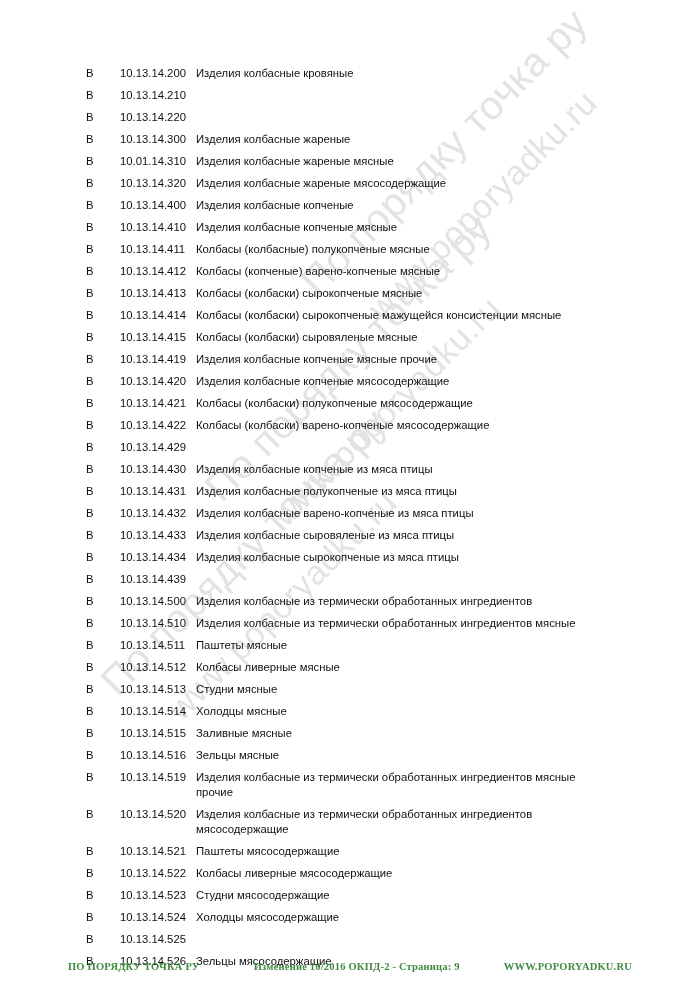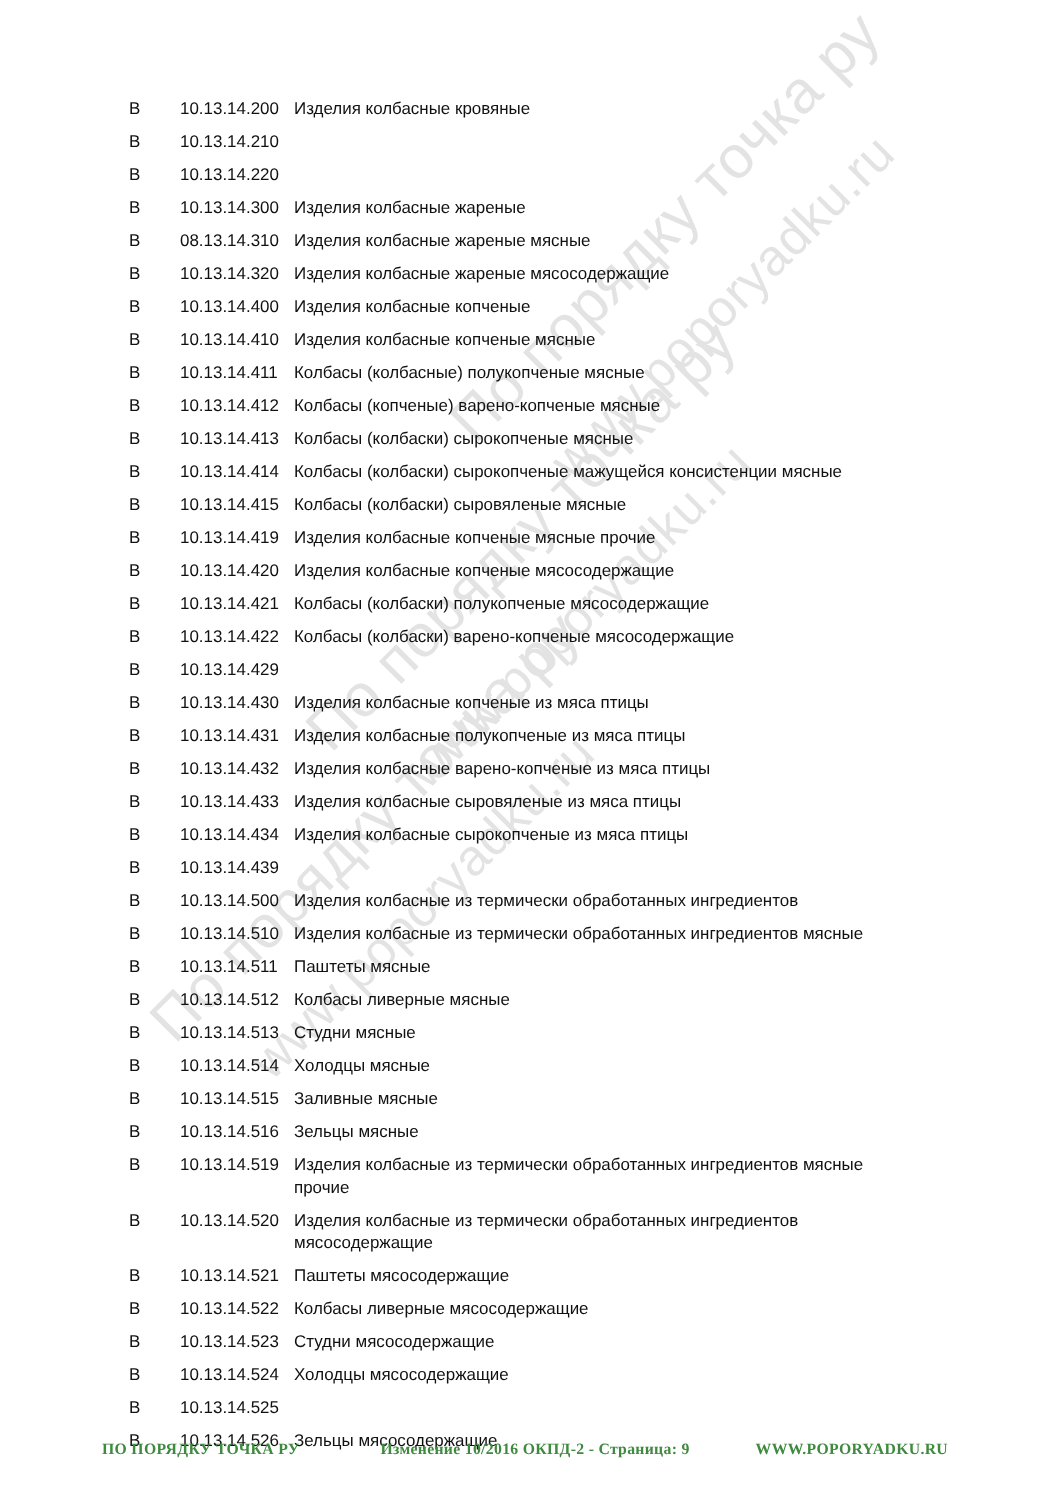--- a/index.html
+++ b/index.html
@@ -132,21 +132,21 @@
           <div class="col-type">В</div>
           <div class="col-code">10.13.14.220</div>
         </div>
         <div class="row">
           <div class="col-type">В</div>
           <div class="col-code">10.13.14.300</div>
           <div class="col-name">Изделия колбасные жареные</div>
         </div>
         <div class="row">
           <div class="col-type">В</div>
-          <div class="col-code">08.13.14.310</div>
+          <div class="col-code">10.01.14.310</div>
           <div class="col-name">Изделия колбасные жареные мясные</div>
         </div>
         <div class="row">
           <div class="col-type">В</div>
           <div class="col-code">10.13.14.320</div>
           <div class="col-name">Изделия колбасные жареные мясосодержащие</div>
         </div>
         <div class="row">
           <div class="col-type">В</div>
           <div class="col-code">10.13.14.400</div>

